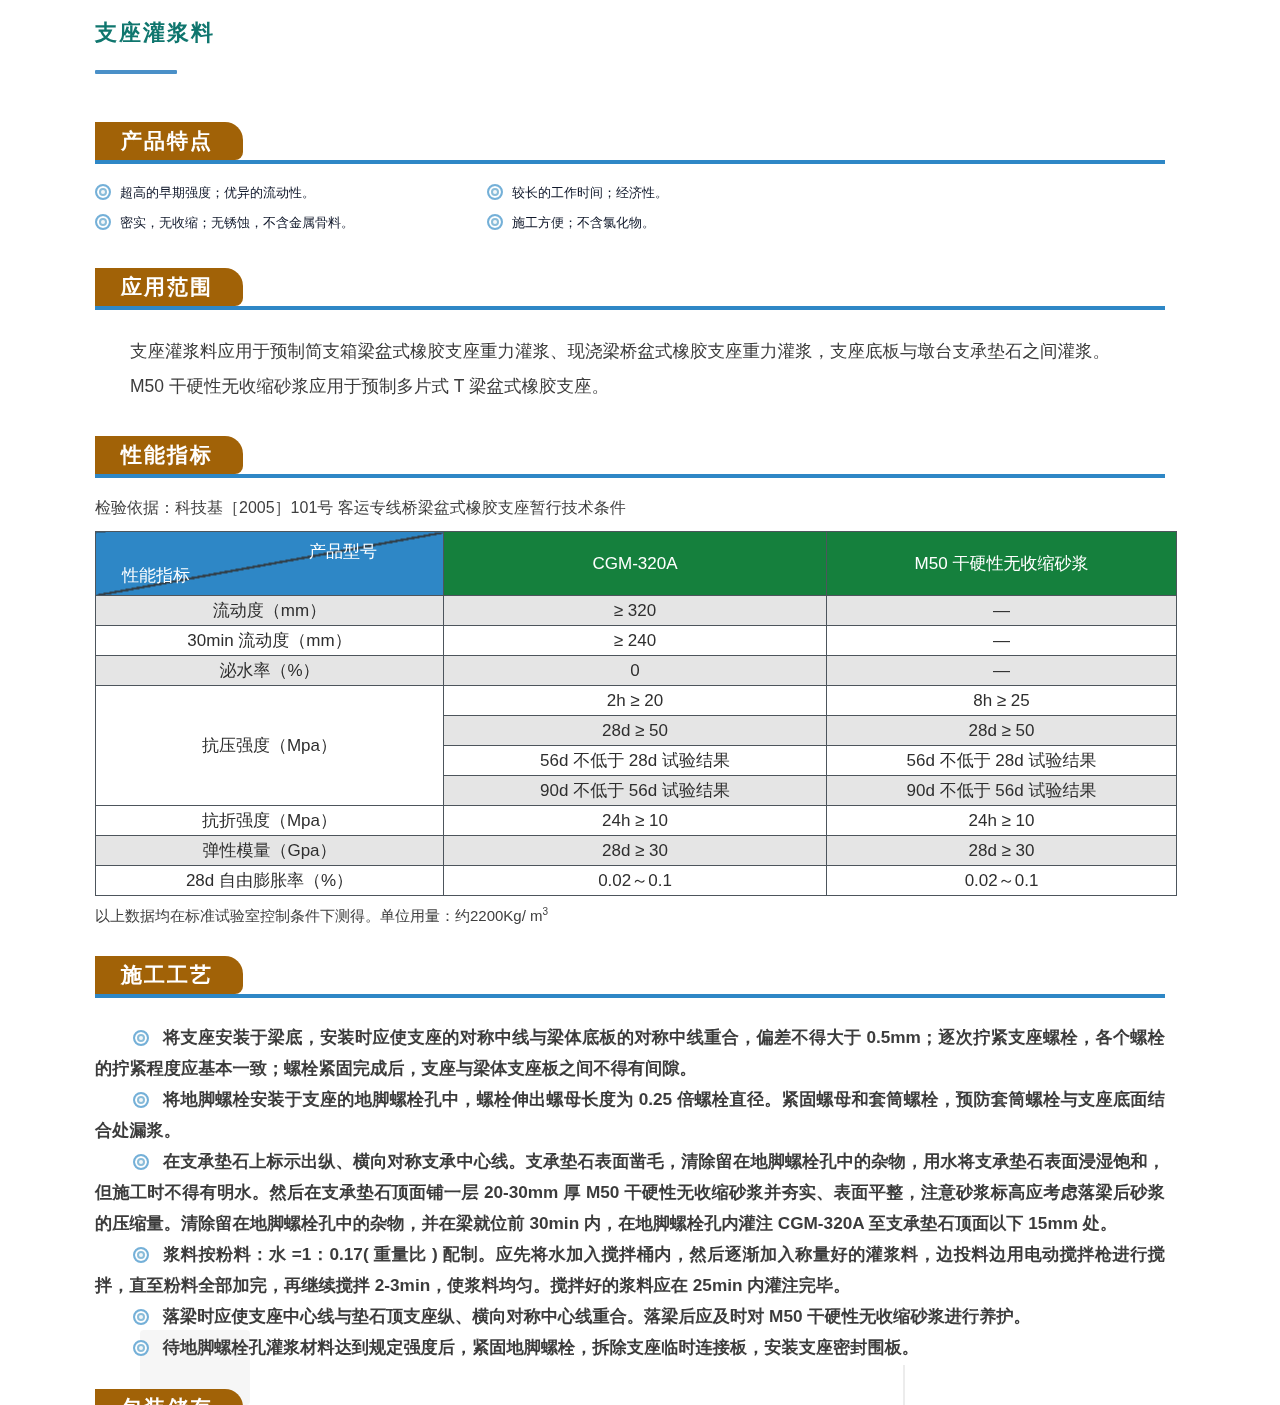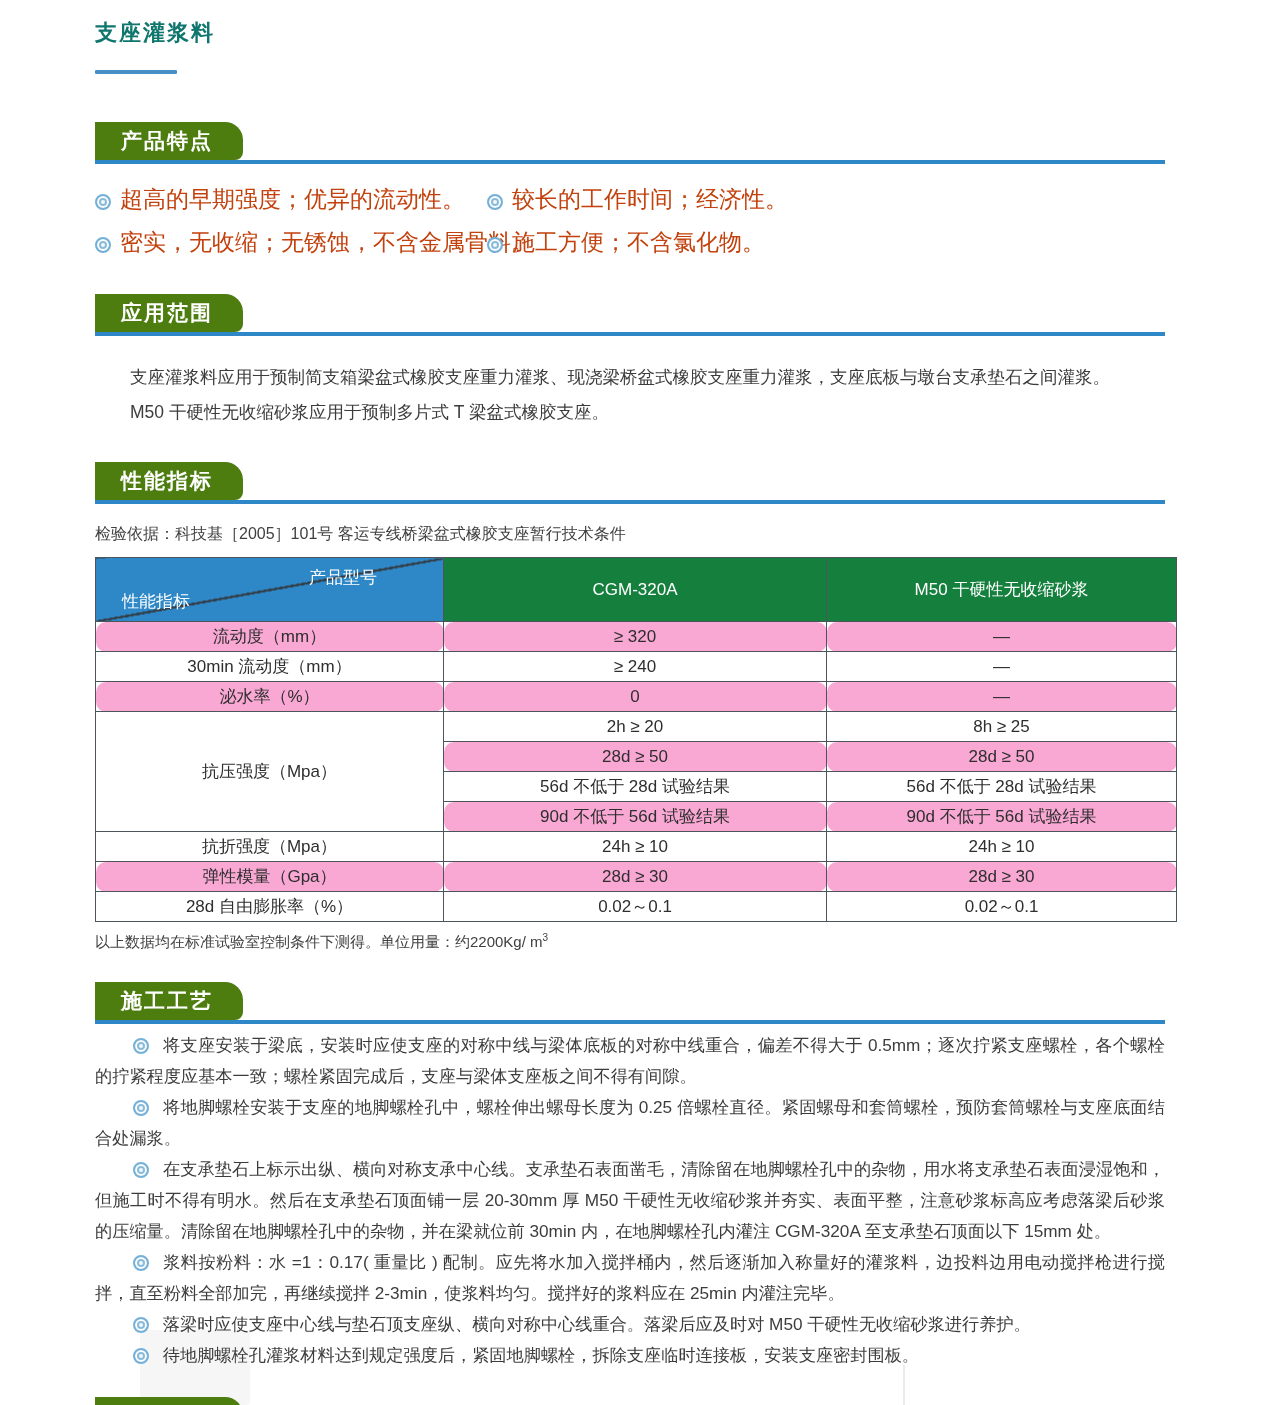--- a/index.html
+++ b/index.html
@@ -11,66 +11,66 @@
   }
   .page { position:absolute; left:95px; top:0; width:1070px; }
 
   
   .doc-title { margin-top:18px; font-size:22px; font-weight:bold; color:#0f766e; letter-spacing:2px; }
   .title-rule { width:82px; height:4px; background:#4a90c8; margin-top:22px; border-radius:1px; }
 
   
   .sec-head { border-bottom:4px solid #2e87c6; line-height:0; }
   .sec-tab {
-    display:inline-block; background:#4d7c0f; color:#ffffff;
+    display:inline-block; background:#a16207; color:#ffffff;
     font-size:21px; font-weight:bold; letter-spacing:2px;
     line-height:38px; height:38px; padding:0 30px 0 26px;
     border-top-right-radius:18px; border-bottom-right-radius:8px;
     vertical-align:bottom;
   }
 
   
   .ring {
     display:inline-block; width:16px; height:16px; border-radius:50%;
     border:2px solid #74b0d8;
     box-shadow: inset 0 0 0 2px #ffffff, inset 0 0 0 4px #8abcd9;
     vertical-align:-3px; margin-right:9px; flex:none; background:#f2f7fa;
   }
 
   
   .features { margin-top:20px; display:grid; grid-template-columns:392px auto; row-gap:12px; }
-  .feat { font-size:23px; color:#c2410c; white-space:nowrap; }
+  .feat { font-size:13px; color:#0f172a; white-space:nowrap; }
 
   
   .app-text { margin-top:24px; padding-left:35px; font-size:17.5px; line-height:35px; color:#3c3c3c; }
 
   
   .basis { margin-top:20px; text-align:left; font-size:16px; color:#3f3f3f; }
   table.perf {
     margin-top:12px; width:1081px; border-collapse:collapse; table-layout:fixed;
     font-size:17px; color:#2e2e2e; text-align:center;
   }
   table.perf td { border:1.6px solid #4d555c; height:30px; padding:0 4px; }
   table.perf tr.head td { background:#15803d; color:#ffffff; height:64px; }
-  table.perf tr.gray td.val, table.perf td.ind.gray { background:#f9a8d4;border-radius:10px; }
+  table.perf tr.gray td.val, table.perf td.ind.gray { background:#e5e5e5; }
   table.perf td.ind { }
   td.corner {
     position:relative;
     background:
       linear-gradient(to bottom right,
         rgba(0,0,0,0) calc(50% - 1.2px), #31404b calc(50% - 1.2px),
         #31404b calc(50% + 1.2px), rgba(0,0,0,0) calc(50% + 1.2px)) #2e87c6 !important;
   }
   .corner-top { position:absolute; right:66px; top:8px; color:#fff; }
   .corner-bottom { position:absolute; left:26px; bottom:8px; color:#fff; }
   .footnote { margin-top:10px; font-size:15px; color:#3f3f3f; }
   .footnote sup { font-size:10px; }
 
   
-  .cparas { margin-top:6px; }
+  .cparas { margin-top:24px;font-weight:bold; }
   .cpara {
     font-size:17.2px; line-height:31px; color:#3c3c3c;
     text-align:justify; text-indent:38px; margin:0;
   }
   .cpara .ring { vertical-align:-3px; }
 
   
   .sec-features { margin-top:48px; }
   .sec-application { margin-top:36px; }
   .sec-performance { margin-top:32px; }

